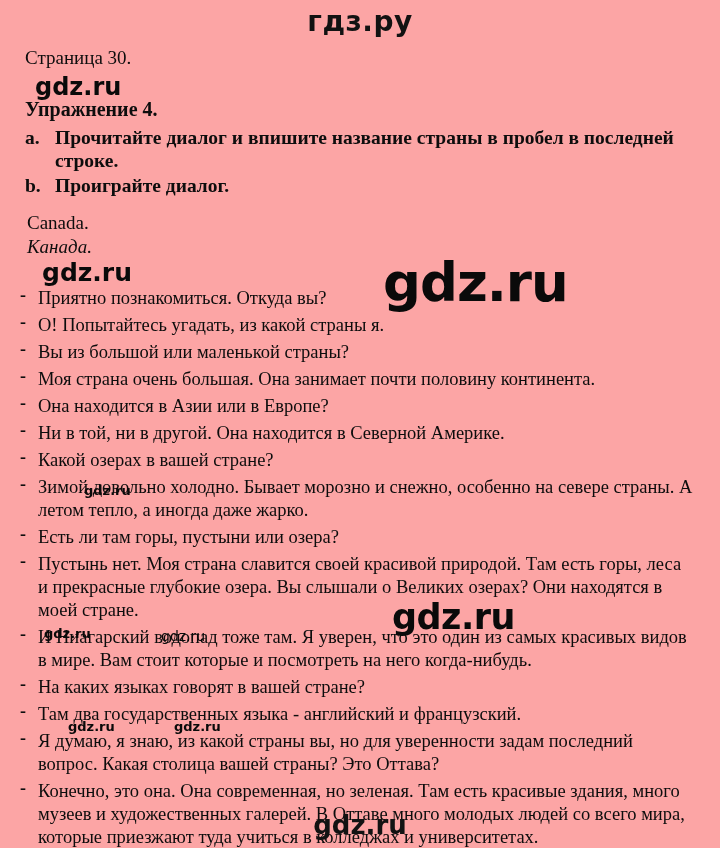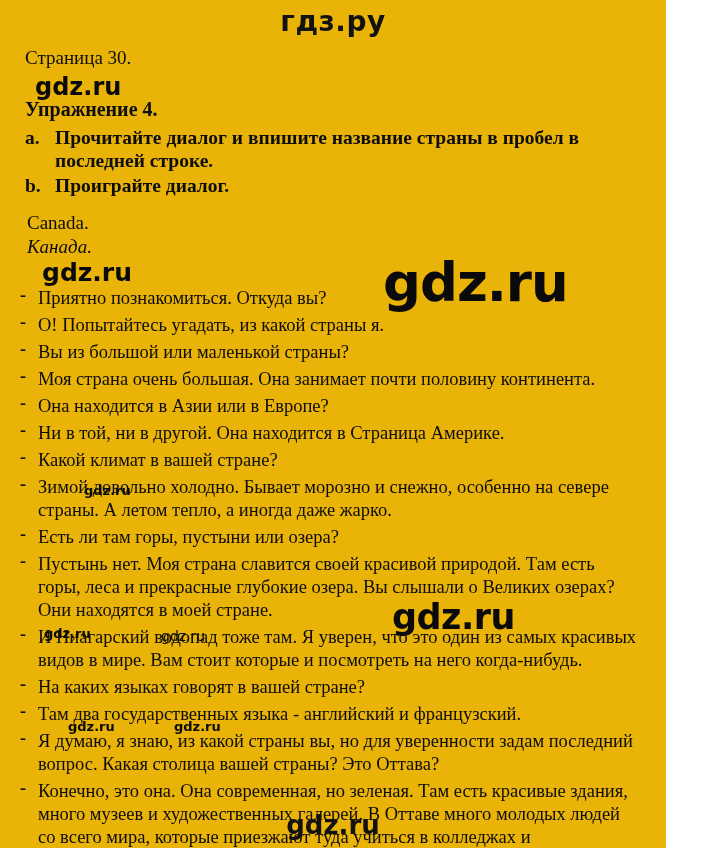--- a/index.html
+++ b/index.html
@@ -1,19 +1,19 @@
 <!DOCTYPE html>
 <html lang="ru"><head>
 <meta charset="utf-8">
 <style>
   html,body{margin:0;padding:0;background:#ffffff;}
   .page{
     position:relative;
-    width:666px;height:848px;
-    background:#eab308;
+    width:720px;height:848px;
+    background:#fca5a5;
     overflow:hidden;
     color:#0d0d0d;
     font-family:"Liberation Serif","DejaVu Serif",serif;
   }
   
   .top-logo{
     padding-top:5px;
     text-align:center;
     font-family:"DejaVu Sans","Liberation Sans",sans-serif;
     font-weight:bold;
@@ -110,22 +110,22 @@
   <div class="answer-ru">Канада.</div>
 
   <div class="wm wm-flow2">gdz.ru</div>
 
   <div class="dialog">
     <div class="dialog-item"><span class="dash">-</span><span>Приятно познакомиться. Откуда вы?</span></div>
     <div class="dialog-item"><span class="dash">-</span><span>О! Попытайтесь угадать, из какой страны я.</span></div>
     <div class="dialog-item"><span class="dash">-</span><span>Вы из большой или маленькой страны?</span></div>
     <div class="dialog-item"><span class="dash">-</span><span>Моя страна очень большая. Она занимает почти половину континента.</span></div>
     <div class="dialog-item"><span class="dash">-</span><span>Она находится в Азии или в Европе?</span></div>
-    <div class="dialog-item"><span class="dash">-</span><span>Ни в той, ни в другой. Она находится в Страница Америке.</span></div>
-    <div class="dialog-item"><span class="dash">-</span><span>Какой климат в вашей стране?</span></div>
+    <div class="dialog-item"><span class="dash">-</span><span>Ни в той, ни в другой. Она находится в Северной Америке.</span></div>
+    <div class="dialog-item"><span class="dash">-</span><span>Какой озерах в вашей стране?</span></div>
     <div class="dialog-item"><span class="dash">-</span><span>Зимой довольно холодно. Бывает морозно и снежно, особенно на севере страны. А летом тепло, а иногда даже жарко.</span></div>
     <div class="dialog-item"><span class="dash">-</span><span>Есть ли там горы, пустыни или озера?</span></div>
     <div class="dialog-item"><span class="dash">-</span><span>Пустынь нет. Моя страна славится своей красивой природой. Там есть горы, леса и прекрасные глубокие озера. Вы слышали о Великих озерах? Они находятся в моей стране.</span></div>
     <div class="dialog-item"><span class="dash">-</span><span>И Ниагарский водопад тоже там. Я уверен, что это один из самых красивых видов в мире. Вам стоит которые и посмотреть на него когда-нибудь.</span></div>
     <div class="dialog-item"><span class="dash">-</span><span>На каких языках говорят в вашей стране?</span></div>
     <div class="dialog-item"><span class="dash">-</span><span>Там два государственных языка - английский и французский.</span></div>
     <div class="dialog-item"><span class="dash">-</span><span>Я думаю, я знаю, из какой страны вы, но для уверенности задам последний вопрос. Какая столица вашей страны? Это Оттава?</span></div>
     <div class="dialog-item"><span class="dash">-</span><span>Конечно, это она. Она современная, но зеленая. Там есть красивые здания, много музеев и художественных галерей. В Оттаве много молодых людей со всего мира, которые приезжают туда учиться в колледжах и университетах.</span></div>
 
   </div>

